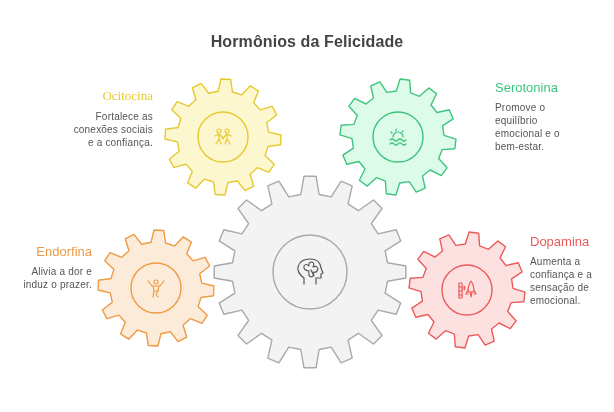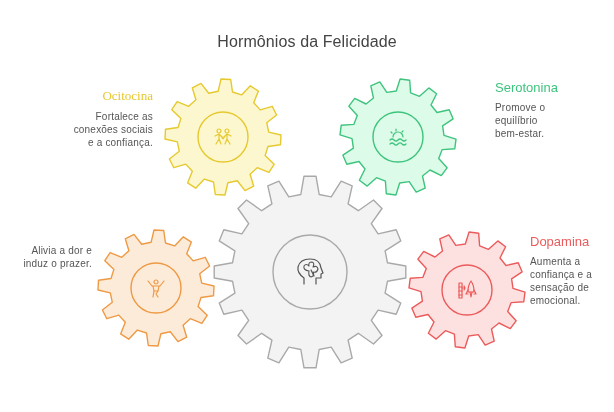--- a/index.html
+++ b/index.html
@@ -1,20 +1,20 @@
 <!DOCTYPE html>
 <html><head>
 <meta charset="utf-8">
 <style>
   * { margin: 0; padding: 0; box-sizing: border-box; }
   html, body { width: 614px; height: 412px; background: #ffffff; overflow: hidden; }
   body { position: relative; font-family: "Liberation Sans", "DejaVu Sans", sans-serif; }
   .title {
     position: absolute; left: 0; top: 33px; width: 614px; text-align: center;
-    font-size: 16px; color: #444444; font-weight: 400; letter-spacing: 0.1px;
+    font-size: 16px; color: #444444; font-weight: 700; letter-spacing: 0.1px;
   }
   #gears { position: absolute; left: 0; top: 0; }
   .label { position: absolute; }
   .label .name { font-size: 13px; margin-bottom: 6px; }
   .label .desc { font-size: 10px; color: #555555; line-height: 13px; letter-spacing: 0.2px; }
   .label.right-align { text-align: right; }
   .label.left-align { text-align: left; }
 </style>
 </head>
 <body>
@@ -82,25 +82,27 @@
     <div>conexões sociais</div>
     <div>e a confiança.</div>
   </div>
 </div>
 
 <div class="label left-align" id="label-1" style="left: 495px; top: 80px; width: 100px;">
   <div class="name" style="color: rgb(63, 196, 126);">Serotonina</div>
   <div class="desc">
     <div>Promove o</div>
     <div>equilíbrio</div>
+    <div>emocional e o</div>
     <div>bem-estar.</div>
   </div>
 </div>
 
 <div class="label right-align" id="label-2" style="left: 18px; top: 244px; width: 74px;">
+  <div class="name" style="color: rgb(238, 154, 69);">Endorfina</div>
   <div class="desc">
     <div>Alivia a dor e</div>
     <div>induz o prazer.</div>
   </div>
 </div>
 
 <div class="label left-align" id="label-3" style="left: 530px; top: 234px; width: 84px;">
   <div class="name" style="color: rgb(236, 91, 91);">Dopamina</div>
   <div class="desc">
     <div>Aumenta a</div>

